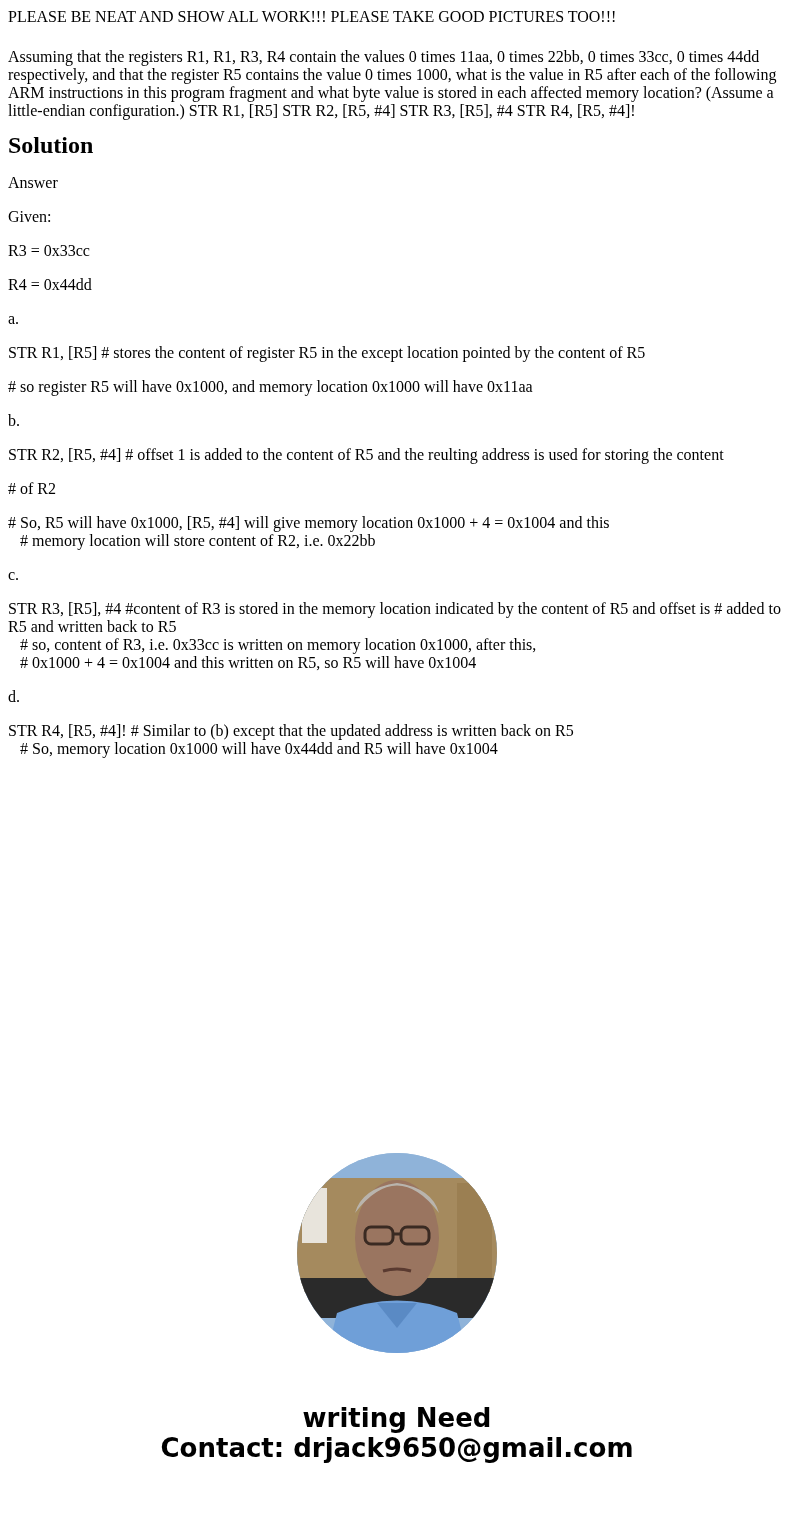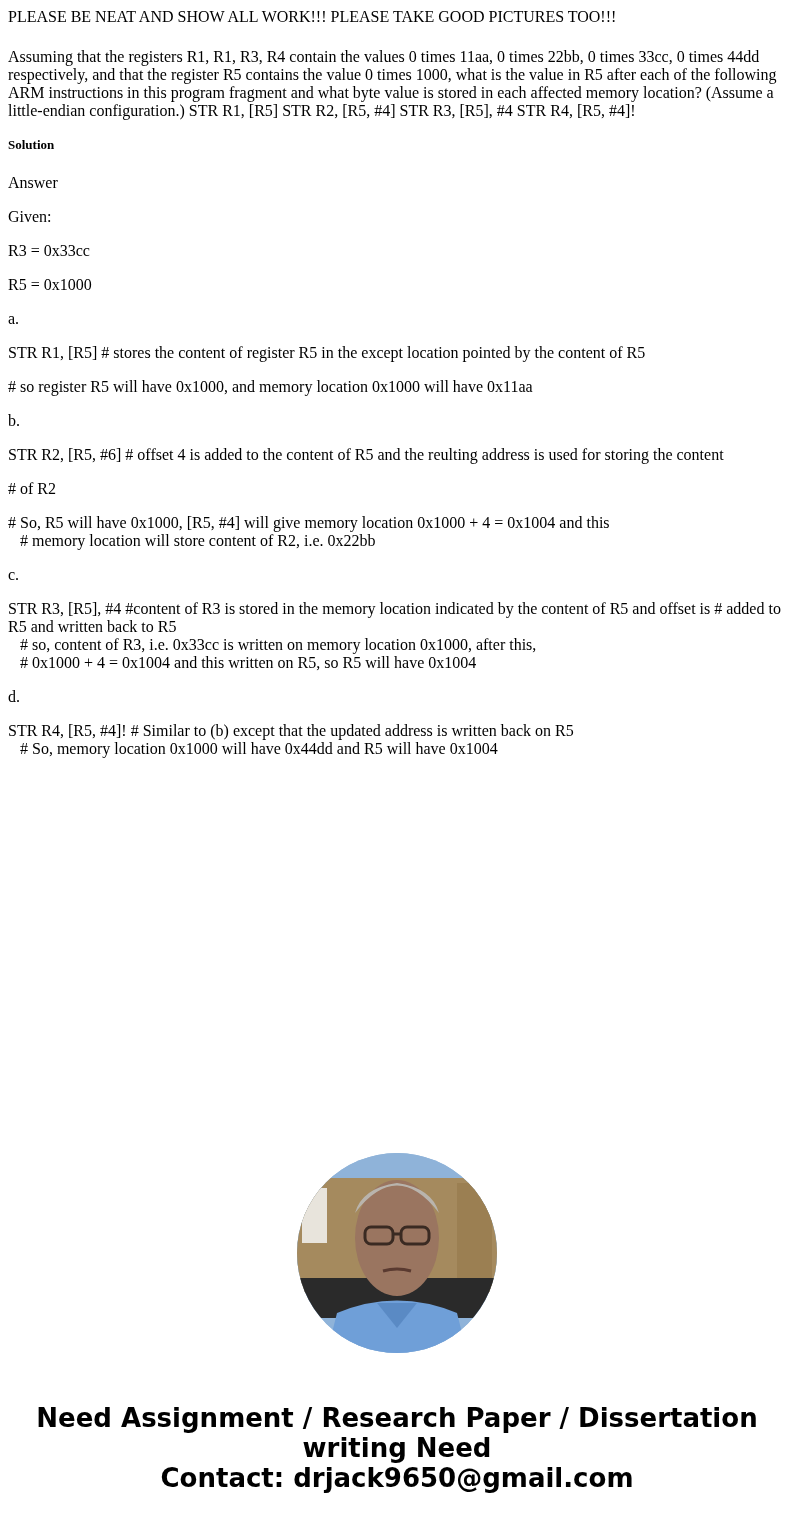--- a/index.html
+++ b/index.html
@@ -8,21 +8,21 @@
       height: 1523px;
       position: relative;
       font-family: "Liberation Serif", serif;
       font-size: 16px;
       line-height: 18px;
       color: #000000;
       overflow: hidden;
     }
     .content { position: absolute; left: 8px; top: 8px; width: 778px; }
     p { margin: 0 0 16px 0; }
-    h3 { font-size: 13px; font-weight: bold; margin: 0 0 18px 0; line-height: 22px; }
+    h3 { font-size: 24px; font-weight: bold; margin: 0 0 18px 0; line-height: 22px; }
     .para-question { margin-bottom: 14px; margin-top: 22px; }
     .pre { white-space: pre-wrap; }
     .avatar {
       position: absolute;
       left: 297px; top: 1153px;
       width: 200px; height: 200px;
       border-radius: 50%;
       overflow: hidden;
       background: #8fb3d9;
     }
@@ -43,28 +43,28 @@
 
 <div class="content">
   <p>PLEASE BE NEAT AND SHOW ALL WORK!!! PLEASE TAKE GOOD PICTURES TOO!!!</p>
   <p class="para-question">Assuming that the registers R1, R1, R3, R4 contain the values 0 times 11aa, 0 times 22bb, 0 times 33cc, 0 times 44dd respectively, and that the register R5 contains the value 0 times 1000, what is the value in R5 after each of the following ARM instructions in this program fragment and what byte value is stored in each affected memory location? (Assume a little-endian configuration.) STR R1, [R5] STR R2, [R5, #4] STR R3, [R5], #4 STR R4, [R5, #4]!</p>
 
   <h3>Solution</h3>
 
   <p>Answer</p>
   <p>Given:</p>
   <p>R3 = 0x33cc</p>
-  <p>R5 = 0x1000</p>
+  <p>R4 = 0x44dd</p>
 
   <p>a.</p>
   <p class="pre">STR R1, [R5] # stores the content of register R5 in the except location pointed by the content of R5</p>
   <p class="pre"># so register R5 will have 0x1000, and memory location 0x1000 will have 0x11aa</p>
 
   <p>b.</p>
-  <p class="pre">STR R2, [R5, #6] # offset 4 is added to the content of R5 and the reulting address is used for storing the content</p>
+  <p class="pre">STR R2, [R5, #4] # offset 1 is added to the content of R5 and the reulting address is used for storing the content</p>
   <p class="pre"># of R2</p>
   <p class="pre"># So, R5 will have 0x1000, [R5, #4] will give memory location 0x1000 + 4 = 0x1004 and this
    # memory location will store content of R2, i.e. 0x22bb</p>
 
   <p>c.</p>
   <p class="pre">STR R3, [R5], #4 #content of R3 is stored in the memory location indicated by the content of R5 and offset is # added to R5 and written back to R5
    # so, content of R3, i.e. 0x33cc is written on memory location 0x1000, after this,
    # 0x1000 + 4 = 0x1004 and this written on R5, so R5 will have 0x1004</p>
 
   <p>d.</p>
@@ -84,16 +84,15 @@
     <ellipse cx="100" cy="85" rx="42" ry="58" fill="#9a7560"></ellipse>
     <path d="M58 60 Q100 5 142 60 Q135 35 100 30 Q65 35 58 60 Z" fill="#b9b4ad"></path>
     <rect x="68" y="74" width="28" height="17" rx="6" fill="none" stroke="#3a2a22" stroke-width="3"></rect>
     <rect x="104" y="74" width="28" height="17" rx="6" fill="none" stroke="#3a2a22" stroke-width="3"></rect>
     <line x1="96" y1="81" x2="104" y2="81" stroke="#3a2a22" stroke-width="3"></line>
     <path d="M86 118 Q100 114 114 118" stroke="#5a3a30" stroke-width="3" fill="none"></path>
   </svg>
 </div>
 
 <div class="footer">
-  <div>Need Assignment / Research Paper / Dissertation</div>
   <div>writing Need</div>
   <div>Contact: drjack9650@gmail.com</div>
 </div>
 
 </body></html>

